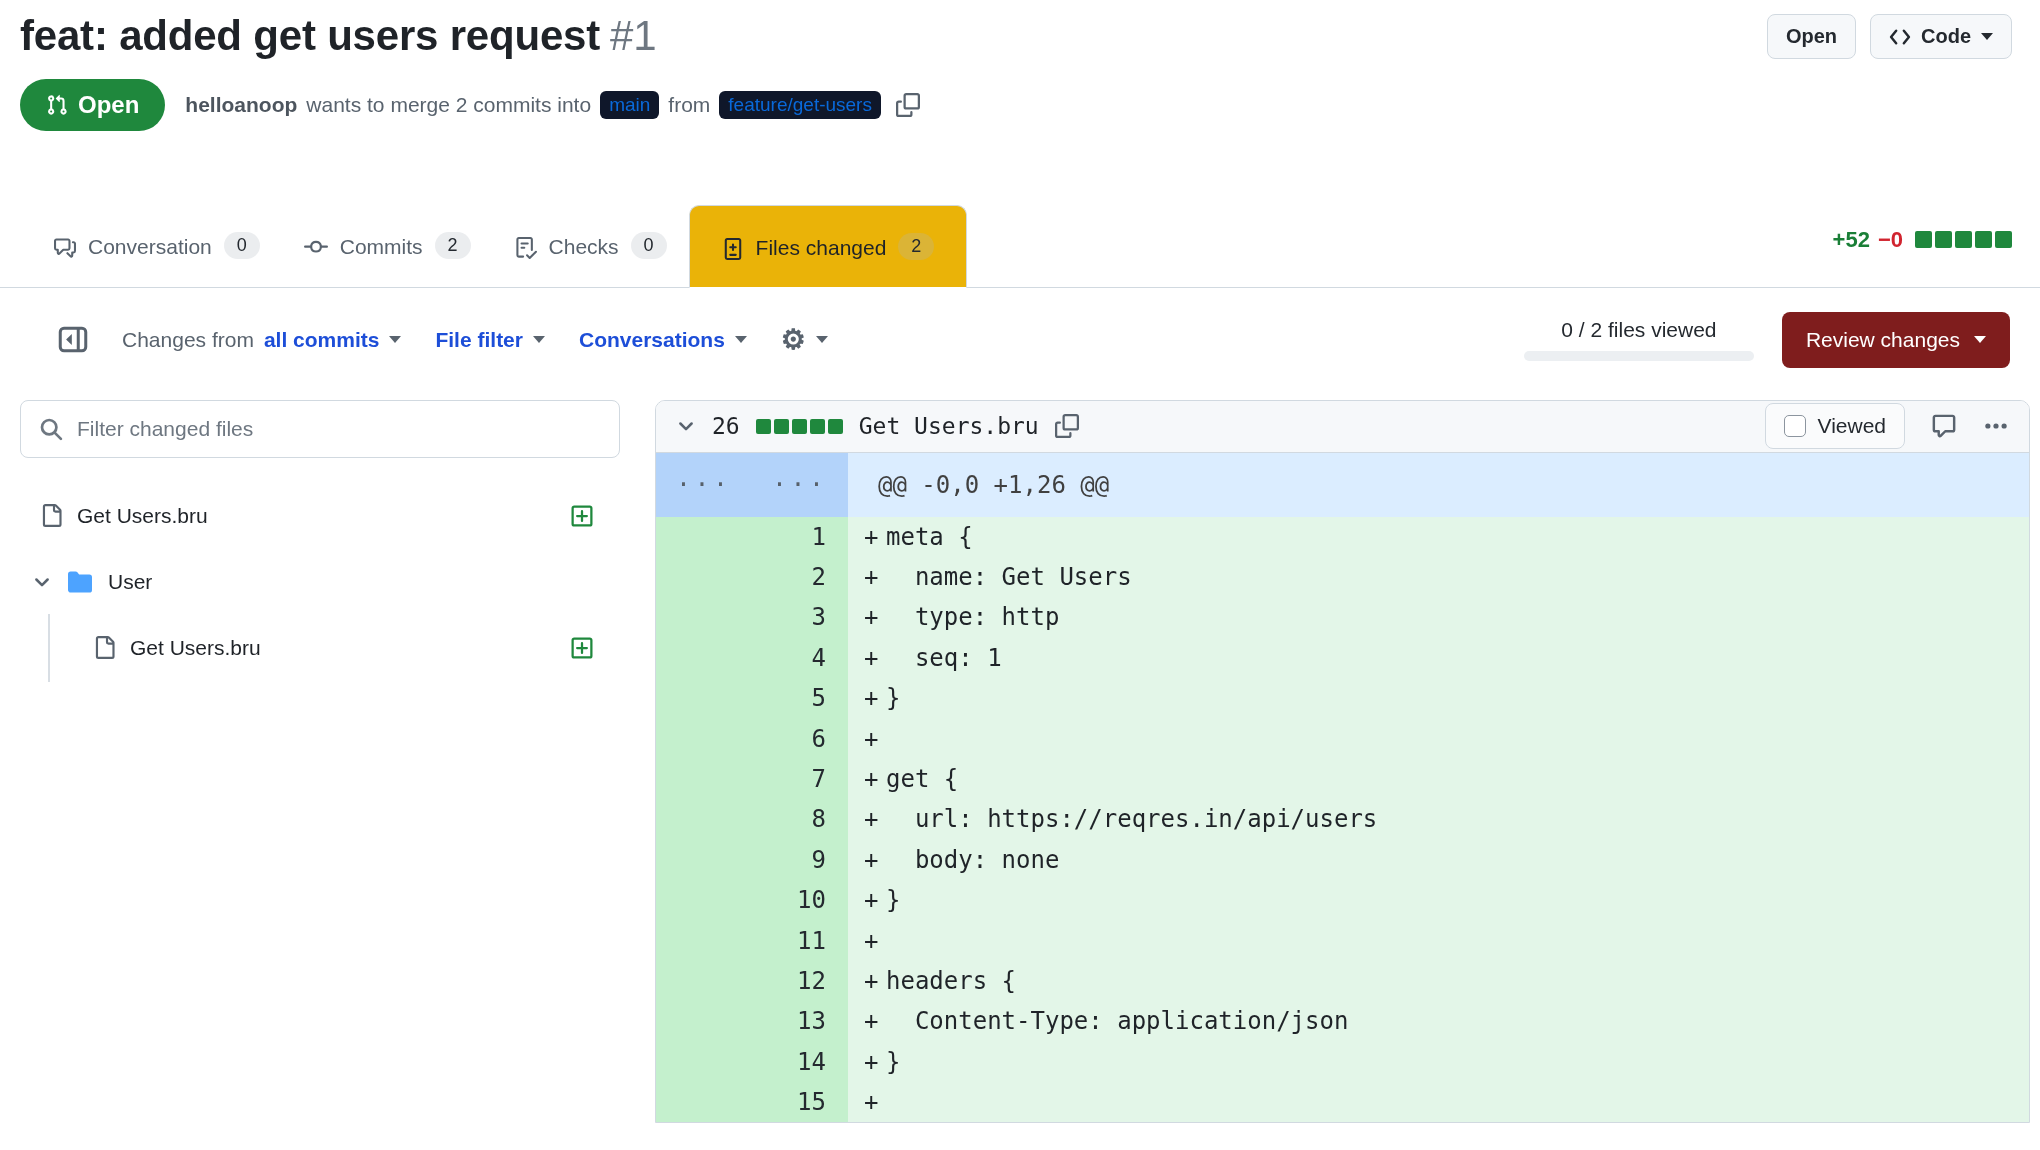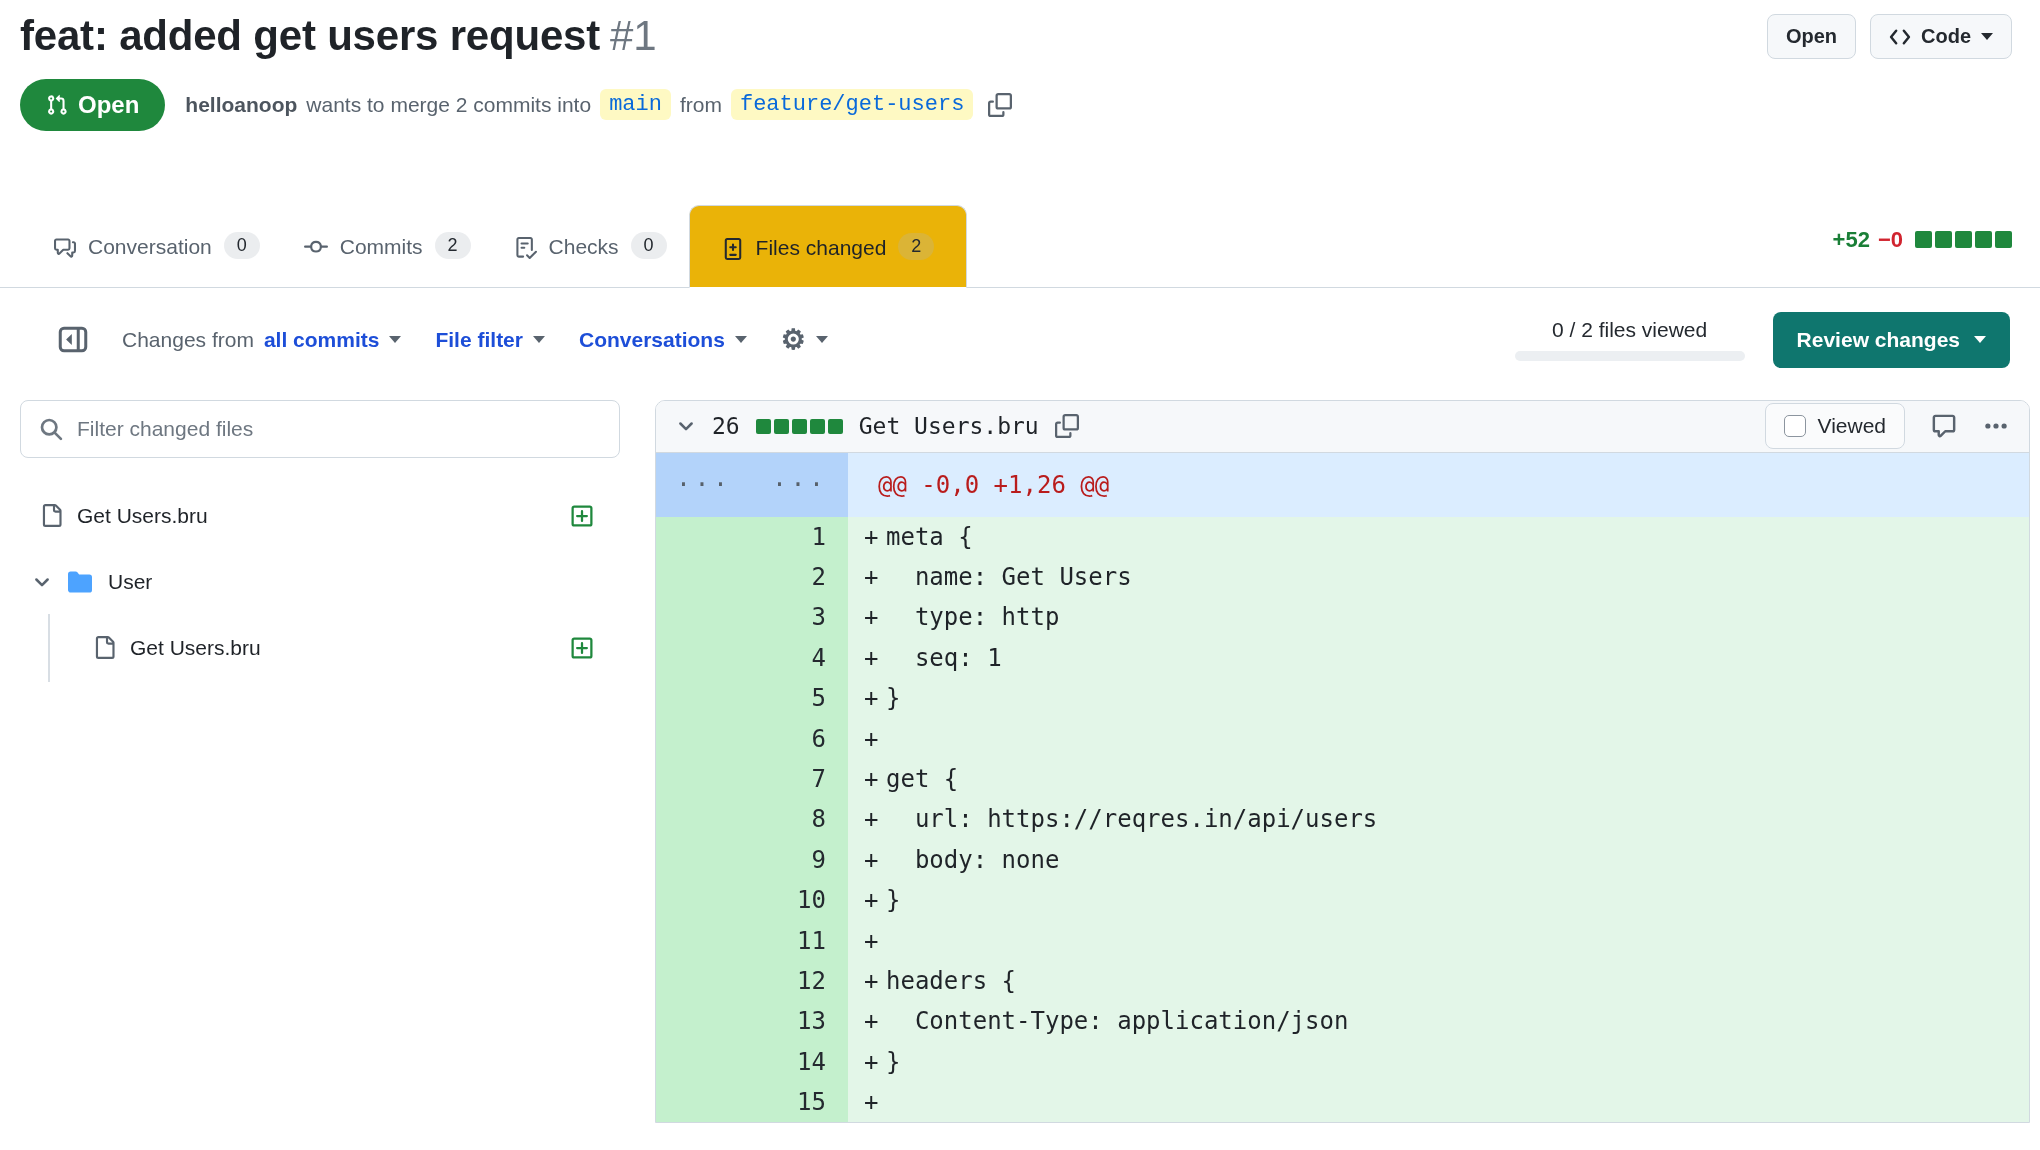--- a/index.html
+++ b/index.html
@@ -24,22 +24,22 @@
   }
   .meta-row { display:flex; align-items:center; gap:20px; margin-top:16px; }
   .open-badge {
     display:inline-flex; align-items:center; gap:10px;
     background:#1f883d; color:#fff; font-size:24px; font-weight:600;
     border-radius:30px; padding:12px 26px;
   }
   .meta-text { font-size:21px; color:#59636e; display:flex; align-items:center; gap:9px; flex-wrap:nowrap; }
   .meta-author { font-weight:700; color:#4d555e; }
   .branch-label {
-    font-family:Liberation Mono, monospace; font-size:22px;
-    color:#0969da; background:#fef9c3; border-radius:6px; padding:3px 9px;
+    font-family:Liberation Sans, sans-serif; font-size:19px;
+    color:#0969da; background:#0f172a; border-radius:6px; padding:3px 9px;
   }
   .caret { width:0; height:0; border-left:6px solid transparent; border-right:6px solid transparent; border-top:7px solid currentColor; display:inline-block; }
 
   
   .tab-bar {
     margin-top:64px; padding:0 28px 0 32px;
     display:flex; align-items:flex-end;
     border-bottom:1px solid #d1d9e0; height:93px;
   }
   .tab {
@@ -67,21 +67,21 @@
   .tool-item { display:flex; align-items:center; gap:10px; font-size:21px; font-weight:600; color:#59636e; cursor:pointer; }
   .tool-item .light { font-weight:400; }
   .tool-item .dark { color:#1d4ed8; }
   .gear-glyph { font-size:28px; line-height:1; color:#59636e; }
   .toolbar-right { margin-left:auto; display:flex; align-items:center; gap:28px; }
   .files-viewed { display:flex; flex-direction:column; align-items:center; gap:9px; }
   .files-viewed-text { font-size:21px; color:#24292f; }
   .progress-track { width:230px; height:10px; border-radius:5px; background:#eceff2; }
   .review-btn {
     display:inline-flex; align-items:center; gap:14px;
-    background:#0f766e; color:#fff; font-size:21px; font-weight:700;
+    background:#7f1d1d; color:#fff; font-size:21px; font-weight:400;
     border:none; border-radius:8px; padding:16px 24px; cursor:pointer;
   }
 
   
   .content { display:flex; gap:35px; padding:8px 10px 0 20px; align-items:flex-start; }
 
   .sidebar { width:600px; flex:none; }
   .filter-box {
     display:flex; align-items:center; gap:14px;
     border:1px solid #d1d9e0; border-radius:8px; height:58px; padding:0 18px; background:#fff;
@@ -119,21 +119,21 @@
     padding:10px 18px; font-size:21px; color:#24292f; cursor:pointer;
   }
   .checkbox { width:22px; height:22px; border:1.5px solid #8c959f; border-radius:5px; background:#fff; }
 
   .hunk-row { display:flex; height:64px; }
   .hunk-gutter { flex:none; width:192px; background:#b3d3fa; display:flex; }
   .hunk-gutter .dots {
     width:96px; display:flex; align-items:center; justify-content:center;
     color:#57606a; font-size:24px; letter-spacing:4px;
   }
-  .hunk-content { flex:1; background:#dbedff; display:flex; align-items:center; padding-left:30px; font-size:24px; color:#b91c1c; }
+  .hunk-content { flex:1; background:#dbedff; display:flex; align-items:center; padding-left:30px; font-size:24px; color:#404040; }
 
   .dline { display:flex; height:40.4px; }
   .dline .num {
     flex:none; width:192px; background:#c4f0cd; color:#24292f;
     font-size:24px; display:flex; align-items:center; justify-content:flex-end; padding-right:22px;
   }
   .dline .code-cell { flex:1; background:#e3f6e8; display:flex; align-items:center; font-size:24px; color:#1f2328; }
   .dline .plus { flex:none; width:38px; padding-left:16px; }
   .dline .code-text { white-space:pre; }
 

